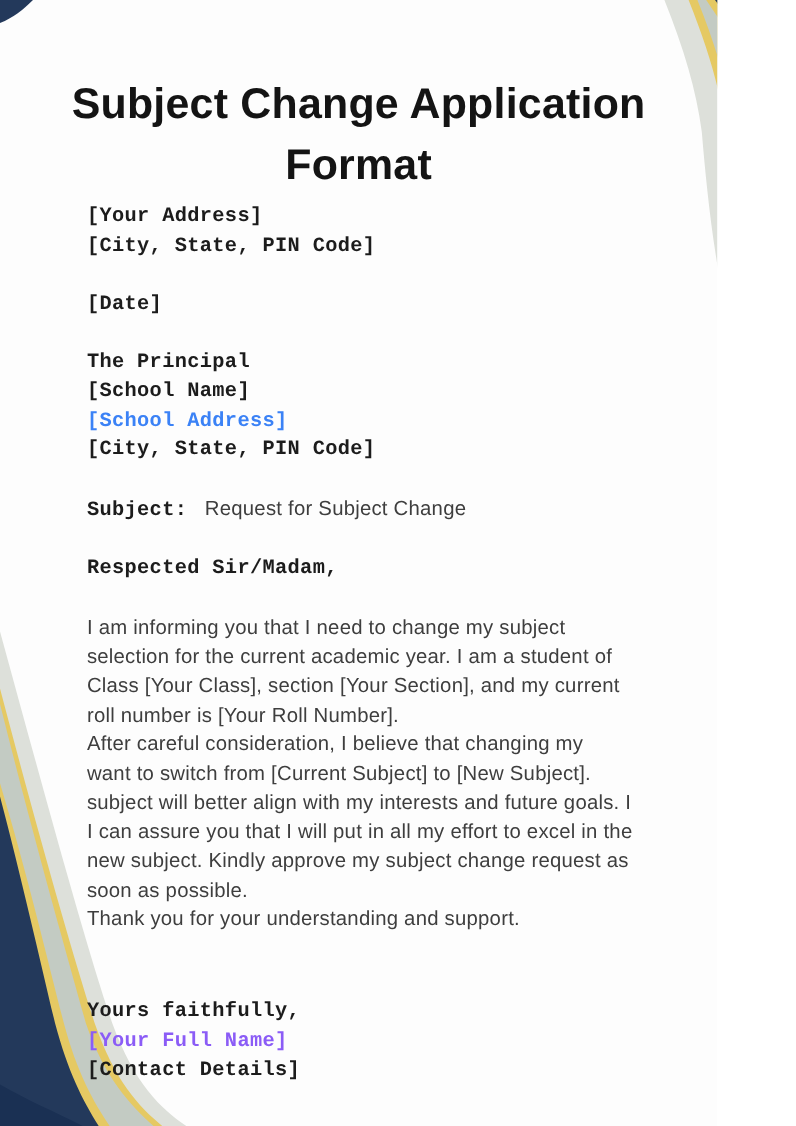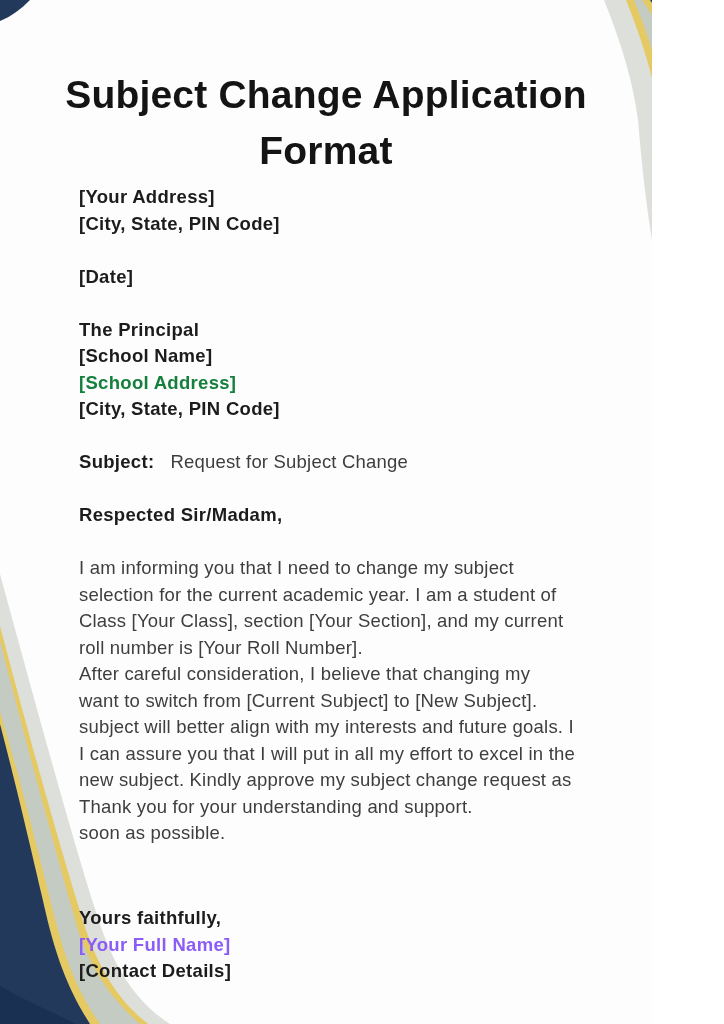--- a/index.html
+++ b/index.html
@@ -12,21 +12,21 @@
   h1.title {
     position:absolute; top:67px; left:50%; transform:translateX(-50%);
     width:620px; margin:0; text-align:center;
     font-size:39px; line-height:56px; font-weight:800; letter-spacing:0.2px;
   }
   .letter {
     position:absolute; left:79px; top:184px; width:600px;
     font-size:18.5px; line-height:26.5px; letter-spacing:0.2px;
   }
   .line { white-space:nowrap; }
-  .bold { font-weight:700; letter-spacing:0.3px; }
+  .bold { font-weight:700; letter-spacing:0.3px;font-family:Liberation Mono, monospace; }
   .gap { height:26.5px; }
   .subject-value { margin-left:16px; }
 </style>
 </head>
 <body>
 
 <div class="page">
 
   <svg class="deco" viewBox="0 0 724 1024" aria-hidden="true">
 
@@ -52,43 +52,43 @@
 
     <div class="line bold" style="color: rgb(28, 28, 28);">[Your Address]</div>
     <div class="line bold" style="color: rgb(28, 28, 28);">[City, State, PIN Code]</div>
     <div class="gap"></div>
 
     <div class="line bold" style="color: rgb(28, 28, 28);">[Date]</div>
     <div class="gap"></div>
 
     <div class="line bold" style="color: rgb(28, 28, 28);">The Principal</div>
     <div class="line bold" style="color: rgb(28, 28, 28);">[School Name]</div>
-    <div class="line bold" style="color: #15803d;">[School Address]</div>
+    <div class="line bold" style="color: #3b82f6;">[School Address]</div>
     <div class="line bold" style="color: rgb(28, 28, 28);">[City, State, PIN Code]</div>
     <div class="gap"></div>
 
     <div class="line">
       <span class="bold" style="color: rgb(28, 28, 28);">Subject:</span><span class="subject-value">Request for Subject Change</span>
     </div>
     <div class="gap"></div>
 
     <div class="line bold" style="color: rgb(28, 28, 28);">Respected Sir/Madam,</div>
     <div class="gap"></div>
 
     <div class="line">I am informing you that I need to change my subject</div>
     <div class="line">selection for the current academic year. I am a student of</div>
     <div class="line">Class [Your Class], section [Your Section], and my current</div>
     <div class="line">roll number is [Your Roll Number].</div>
     <div class="line">After careful consideration, I believe that changing my</div>
     <div class="line">want to switch from [Current Subject] to [New Subject].</div>
     <div class="line">subject will better align with my interests and future goals. I</div>
     <div class="line">I can assure you that I will put in all my effort to excel in the</div>
     <div class="line">new subject. Kindly approve my subject change request as</div>
+    <div class="line">soon as possible.</div>
     <div class="line">Thank you for your understanding and support.</div>
-    <div class="line">soon as possible.</div>
     <div class="gap"></div>
 
     <div class="line bold" style="color: rgb(28, 28, 28); margin-top: 32px;">Yours faithfully,</div>
     <div class="line bold" style="color: #8b5cf6;">[Your Full Name]</div>
     <div class="line bold" style="color: rgb(28, 28, 28);">[Contact Details]</div>
 
   </div>
 </div>
 
 </body></html>

